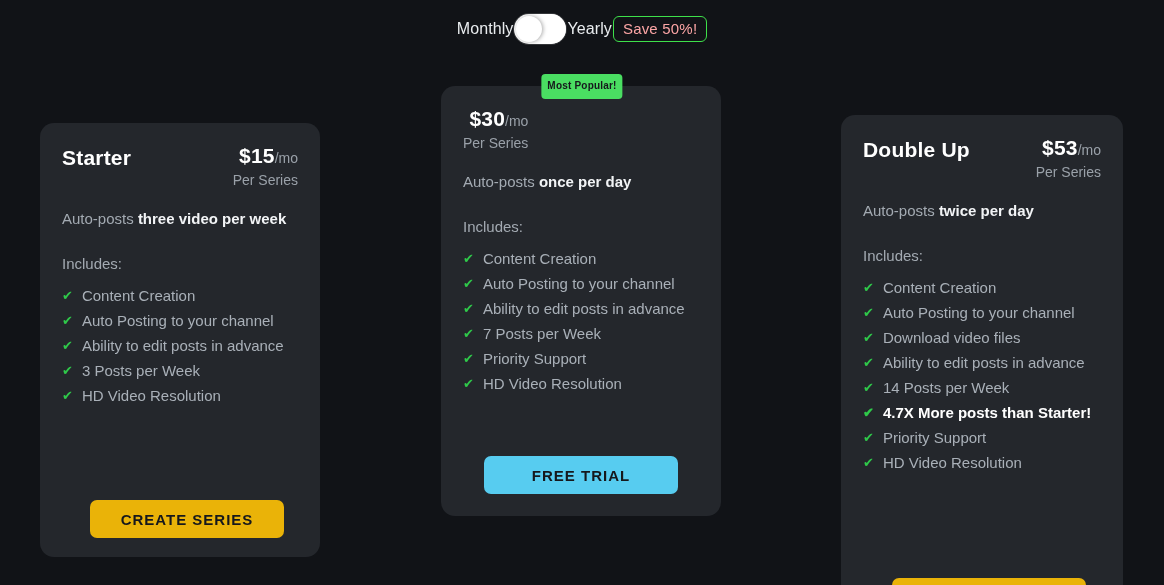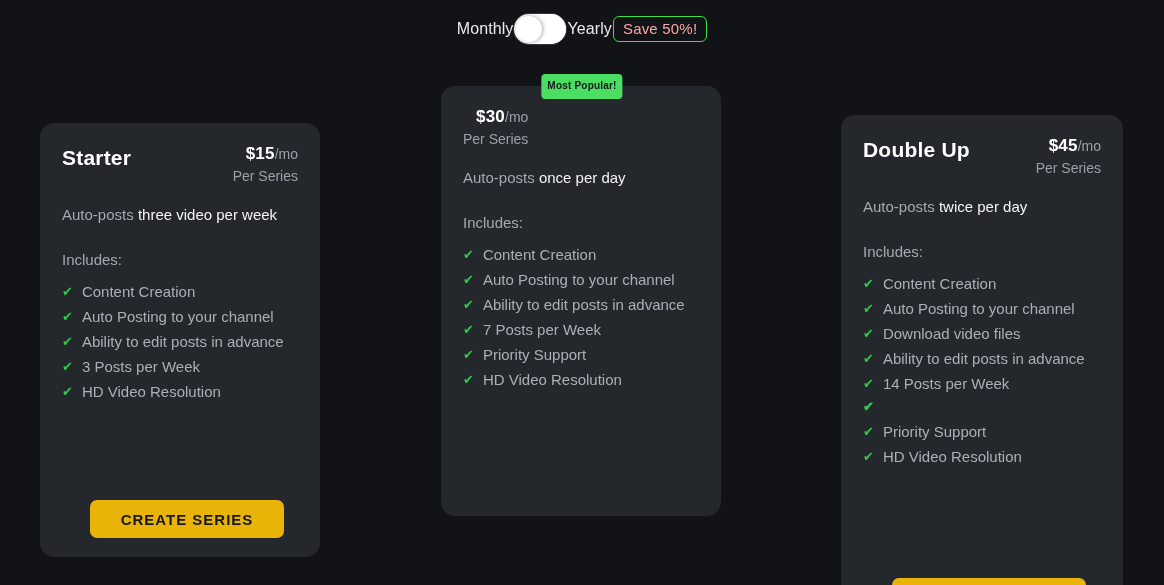--- a/index.html
+++ b/index.html
@@ -123,21 +123,21 @@
     margin: 0;
   }
   .price-block {
     text-align: right;
     line-height: 1;
   }
   .price-line {
     white-space: nowrap;
   }
   .price-amount {
-    font-size: 17px;
+    font-size: 21px;
     font-weight: 700;
     color: #ffffff;
     letter-spacing: 0.2px;
   }
   .price-period {
     font-size: 14px;
     color: #9aa1a9;
   }
   .price-sub {
     font-size: 14px;
@@ -146,21 +146,21 @@
   }
 
   .tagline {
     margin-top: 22px;
     font-size: 15px;
     color: #a3aab2;
     line-height: 1.3;
   }
   .tagline b {
     color: #f2f4f6;
-    font-weight: 400;
+    font-weight: 700;
   }
 
   .includes-label {
     margin-top: 26px;
     font-size: 15px;
     color: #a3aab2;
   }
 
   .features {
     list-style: none;
@@ -311,29 +311,30 @@
       <li>
           <span class="check">✔</span>
           <span>Priority Support</span>
         </li>
       <li>
           <span class="check">✔</span>
           <span>HD Video Resolution</span>
         </li>
     </ul>
   </div>
+  <button class="cta blue">FREE TRIAL</button>
 </div>
 
 <div class="card double">
   <div class="card-inner">
     <div class="card-head">
       <h2 class="plan-name">Double Up</h2>
       <div class="price-block">
         <div class="price-line">
-          <span class="price-amount">$45</span><span class="price-period">/mo</span>
+          <span class="price-amount">$53</span><span class="price-period">/mo</span>
         </div>
         <div class="price-sub">Per Series</div>
       </div>
     </div>
 
     <div class="tagline"><span>Auto-posts </span><b>twice per day</b></div>
 
     <div class="includes-label">Includes:</div>
 
     <ul class="features">
@@ -352,20 +353,21 @@
       <li>
           <span class="check">✔</span>
           <span>Ability to edit posts in advance</span>
         </li>
       <li>
           <span class="check">✔</span>
           <span>14 Posts per Week</span>
         </li>
       <li class="highlight">
           <span class="check">✔</span>
+          <span>4.7X More posts than Starter!</span>
         </li>
       <li>
           <span class="check">✔</span>
           <span>Priority Support</span>
         </li>
       <li>
           <span class="check">✔</span>
           <span>HD Video Resolution</span>
         </li>
     </ul>

